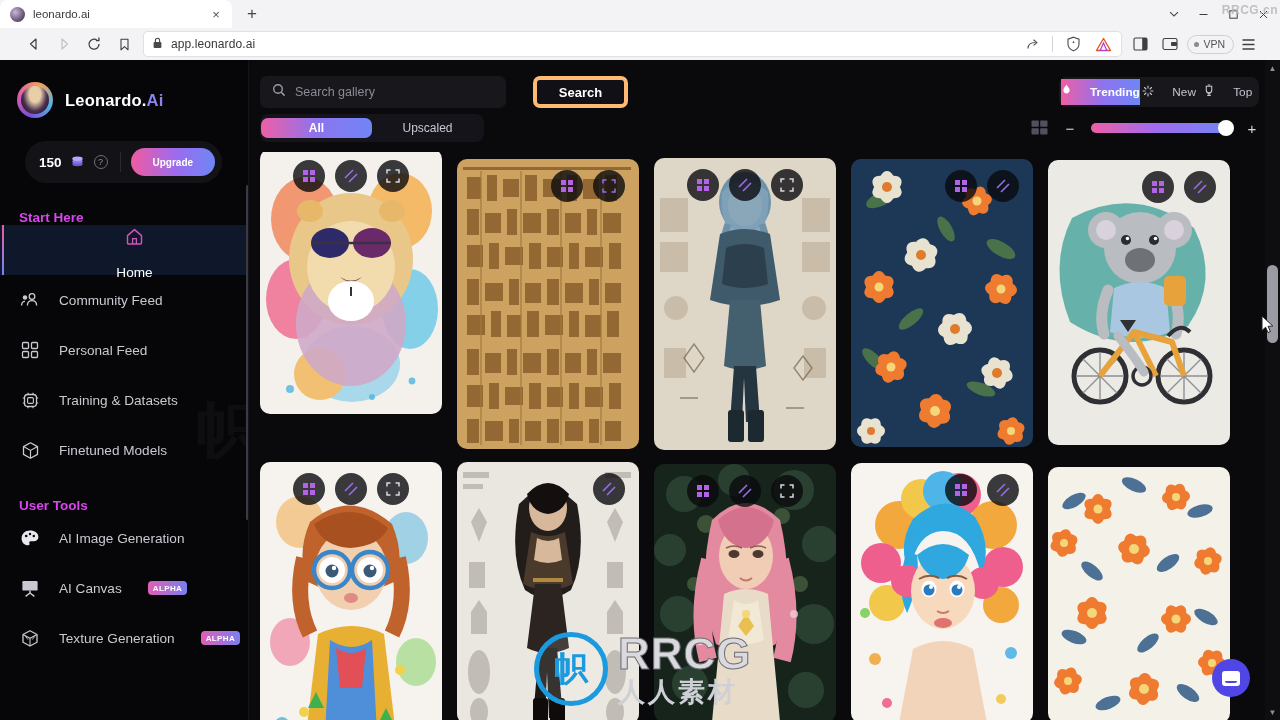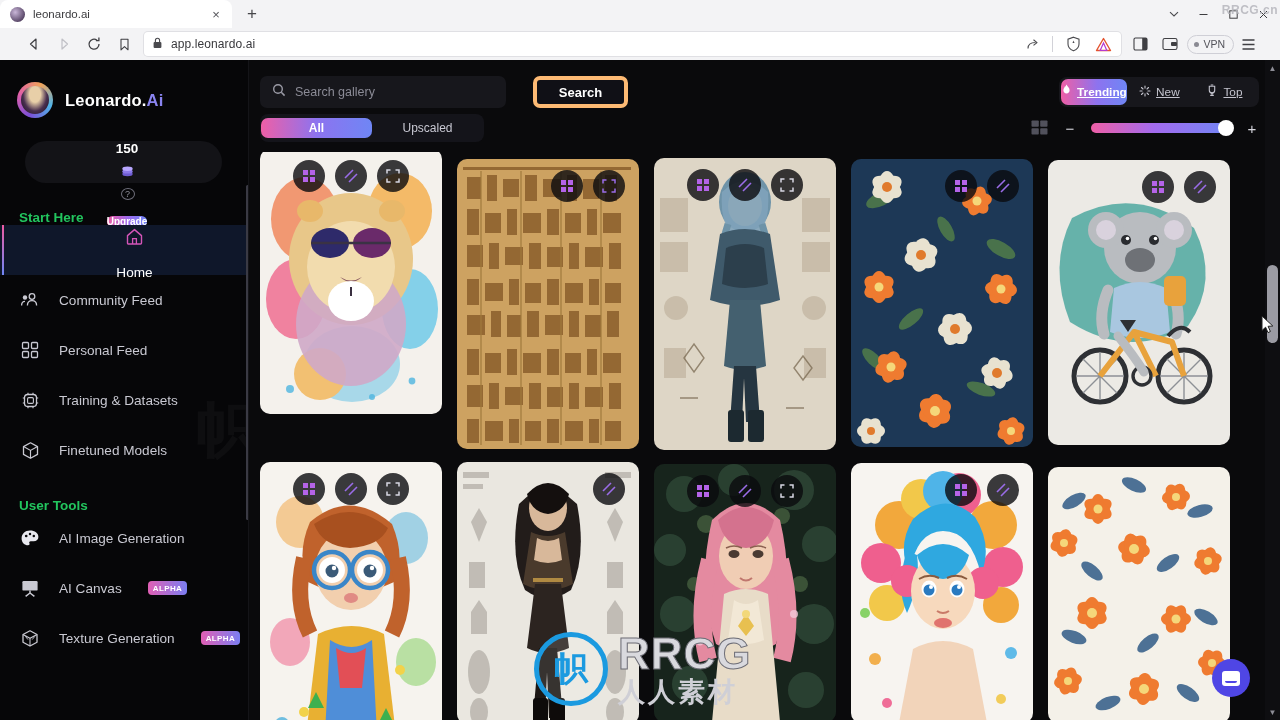--- a/index.html
+++ b/index.html
@@ -109,40 +109,40 @@
   .brand-logo::after {
     content:""; position:absolute; inset:4px; border-radius:50%;
     background: radial-gradient(ellipse at 50% 30%, #e8cfa8 0 28%, #4a3050 60%, #120a18);
   }
   .brand-name { font-size: 16.5px; font-weight: 700; color: #fff; letter-spacing: .2px;}
   .brand-name .ai { color: #8a84f0; }
 
   .credits-pill {
     margin: 23px 0 0 25px; width: 197px; height: 42px;
     background: #131317; border-radius: 21px;
-    display: flex; align-items: center; gap: 8px; padding: 0 7px 0 14px; flex-direction: column;
+    display: flex; align-items: center; gap: 8px; padding: 0 7px 0 14px;
   }
   .credits-num { font-size: 13.5px; font-weight: 700; color:#fff; }
   .coin-icon { font-size: 13px; line-height: 1; }
   .help-icon {
     width: 14px; height: 14px; border-radius: 50%;
     border: 1.3px solid #6e6e7a; color: #8d8d98;
     font-size: 9px; display:flex; align-items:center; justify-content:center;
     margin-left: 1px;
   }
   .credits-sep { width: 1px; height: 20px; background: #2a2a33; margin: 0 2px 0 4px;}
   .upgrade-btn {
     flex: 1; height: 28px; border-radius: 14px;
     background: linear-gradient(90deg, #ef5ba1, #9a6cf0 55%, #6f86f5);
     display: flex; align-items: center; justify-content: center;
     font-size: 10px; font-weight: 700; color: #fff; text-align: center;
   }
 
   .nav-section-title {
-    font-size: 13.5px; font-weight: 700; color: #22c55e;
+    font-size: 13.5px; font-weight: 700; color: #d946ef;
     padding-left: 19px; margin-top: 27px;
   }
   .nav-item {
     height: 50px; display: flex; align-items: center; gap: 18px;
     padding-left: 19px; color: #c9c9d2; font-size: 13.6px;
   }
   .nav-item.active {
     background: #0f172a; color: #fff;
     border-left: 2px solid transparent; position: relative; flex-direction: column;
   }
@@ -184,23 +184,23 @@
     border: 4px solid #fdba74;
     display: flex; align-items: center; justify-content: center;
     font-size: 13px; font-weight: 700; color: #fff; background: #101016;
   }
   .seg-right { margin-left: auto; display: flex; align-items: center; }
   .sort-group {
     width: 200px; height: 30px; background: #17171c; border-radius: 8px;
     display: flex; align-items: center; padding: 2px;
   }
   .sort-tab {
-    flex: 1; height: 26px; border-radius: 7px;
-    display: flex; align-items: center; justify-content: center; gap: 5px;
-    font-size: 11.8px; color: #c3c3cd; text-decoration: underline;
+    flex: 1; height: 26px; border-radius: 0;
+    display: flex; align-items: center; justify-content: center; gap: 18px;
+    font-size: 11.8px; color: #c3c3cd;
   }
   .sort-tab.active {
     background: linear-gradient(90deg, #ee5fa6, #8d73ef 55%, #6f86f5);
     color: #fff; font-weight: 700;
   }
 
   .topbar-row2 { display: flex; align-items: center; height: 30px; margin-top: 5px; }
   .filter-group {
     width: 224px; height: 28px; background: #14141a; border-radius: 8px;
     display: flex; align-items: center; padding: 1px;

